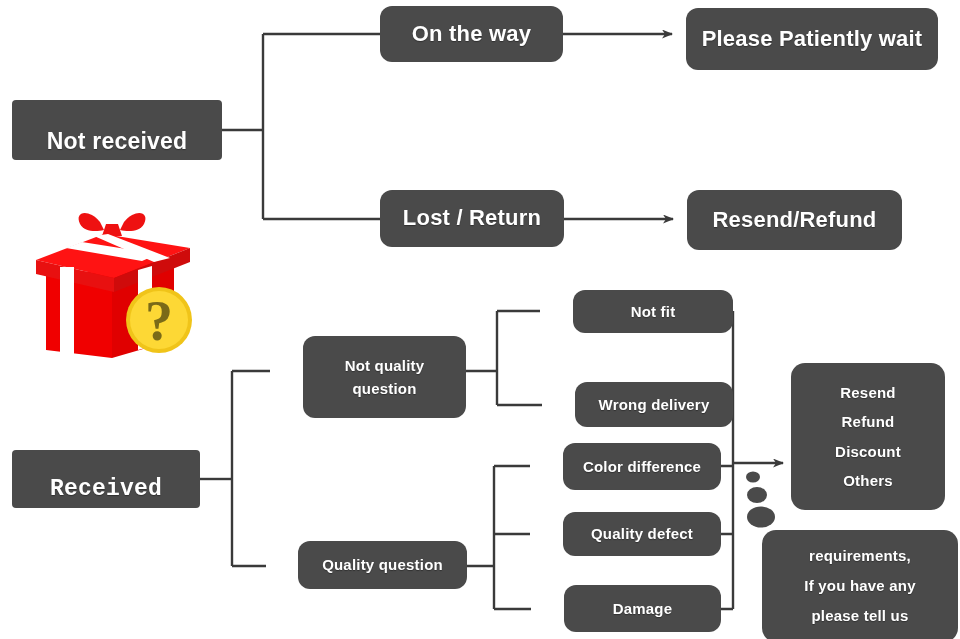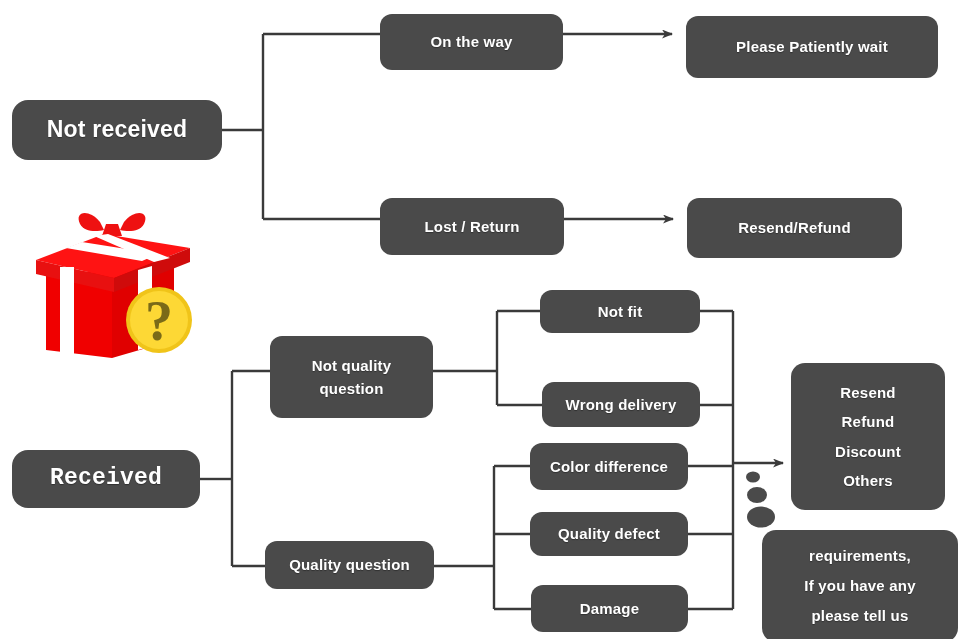--- a/index.html
+++ b/index.html
@@ -36,23 +36,23 @@
     font-weight: bold;
     box-sizing: border-box;
     line-height: 1.55;
     letter-spacing: 0.2px;
     text-shadow: 0 1px 1px rgba(0,0,0,0.35);
     z-index: 3;
   }
   .node .ln { display: block; white-space: nowrap; }
 
   
-  .n-root   { font-size: 23px; border-radius: 16px; }
-  .n-mid    { font-size: 15px; margin-top: 8px; }
-  .n-small  { font-size: 15px; }
+  .n-root   { font-size: 23px; border-radius: 4px; justify-content: flex-end; }
+  .n-mid    { font-size: 22px; }
+  .n-small  { font-size: 15px; margin-left: 33px; }
   .n-list   { font-size: 15px; line-height: 1.95; border-radius: 14px; }
   .n-note   { font-size: 15px; line-height: 2.0; border-radius: 14px; }
 
   
   #gift {
     position: absolute;
     z-index: 4;
   }
 </style>
 </head>

